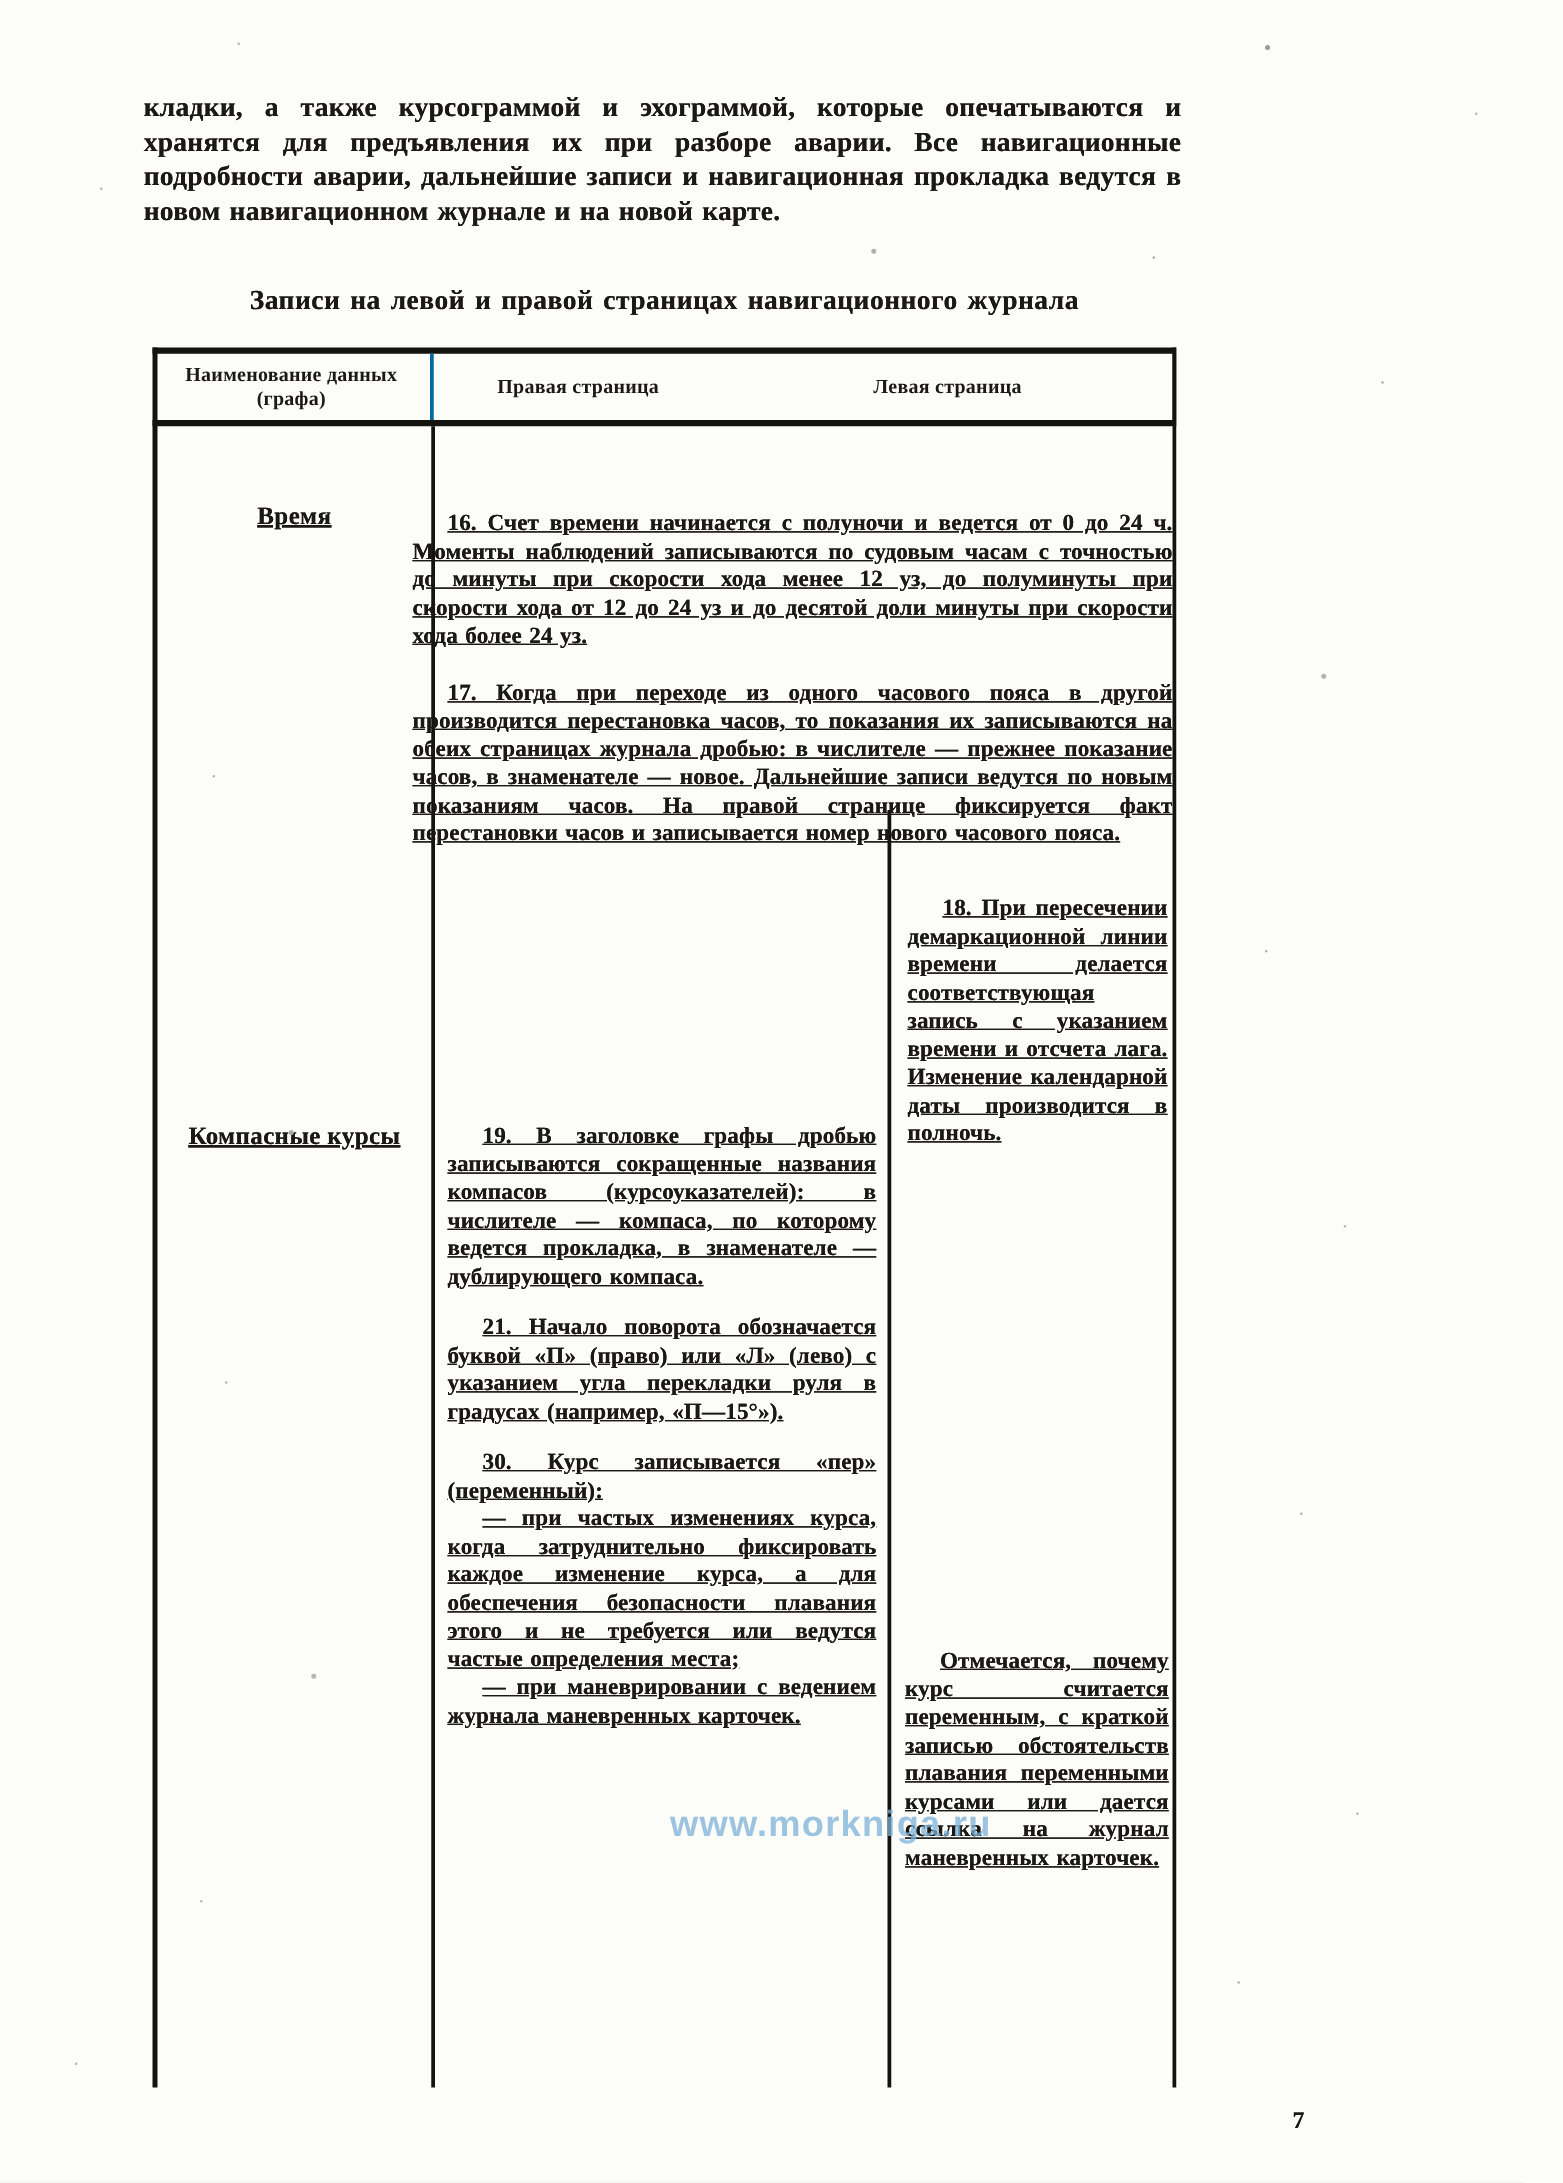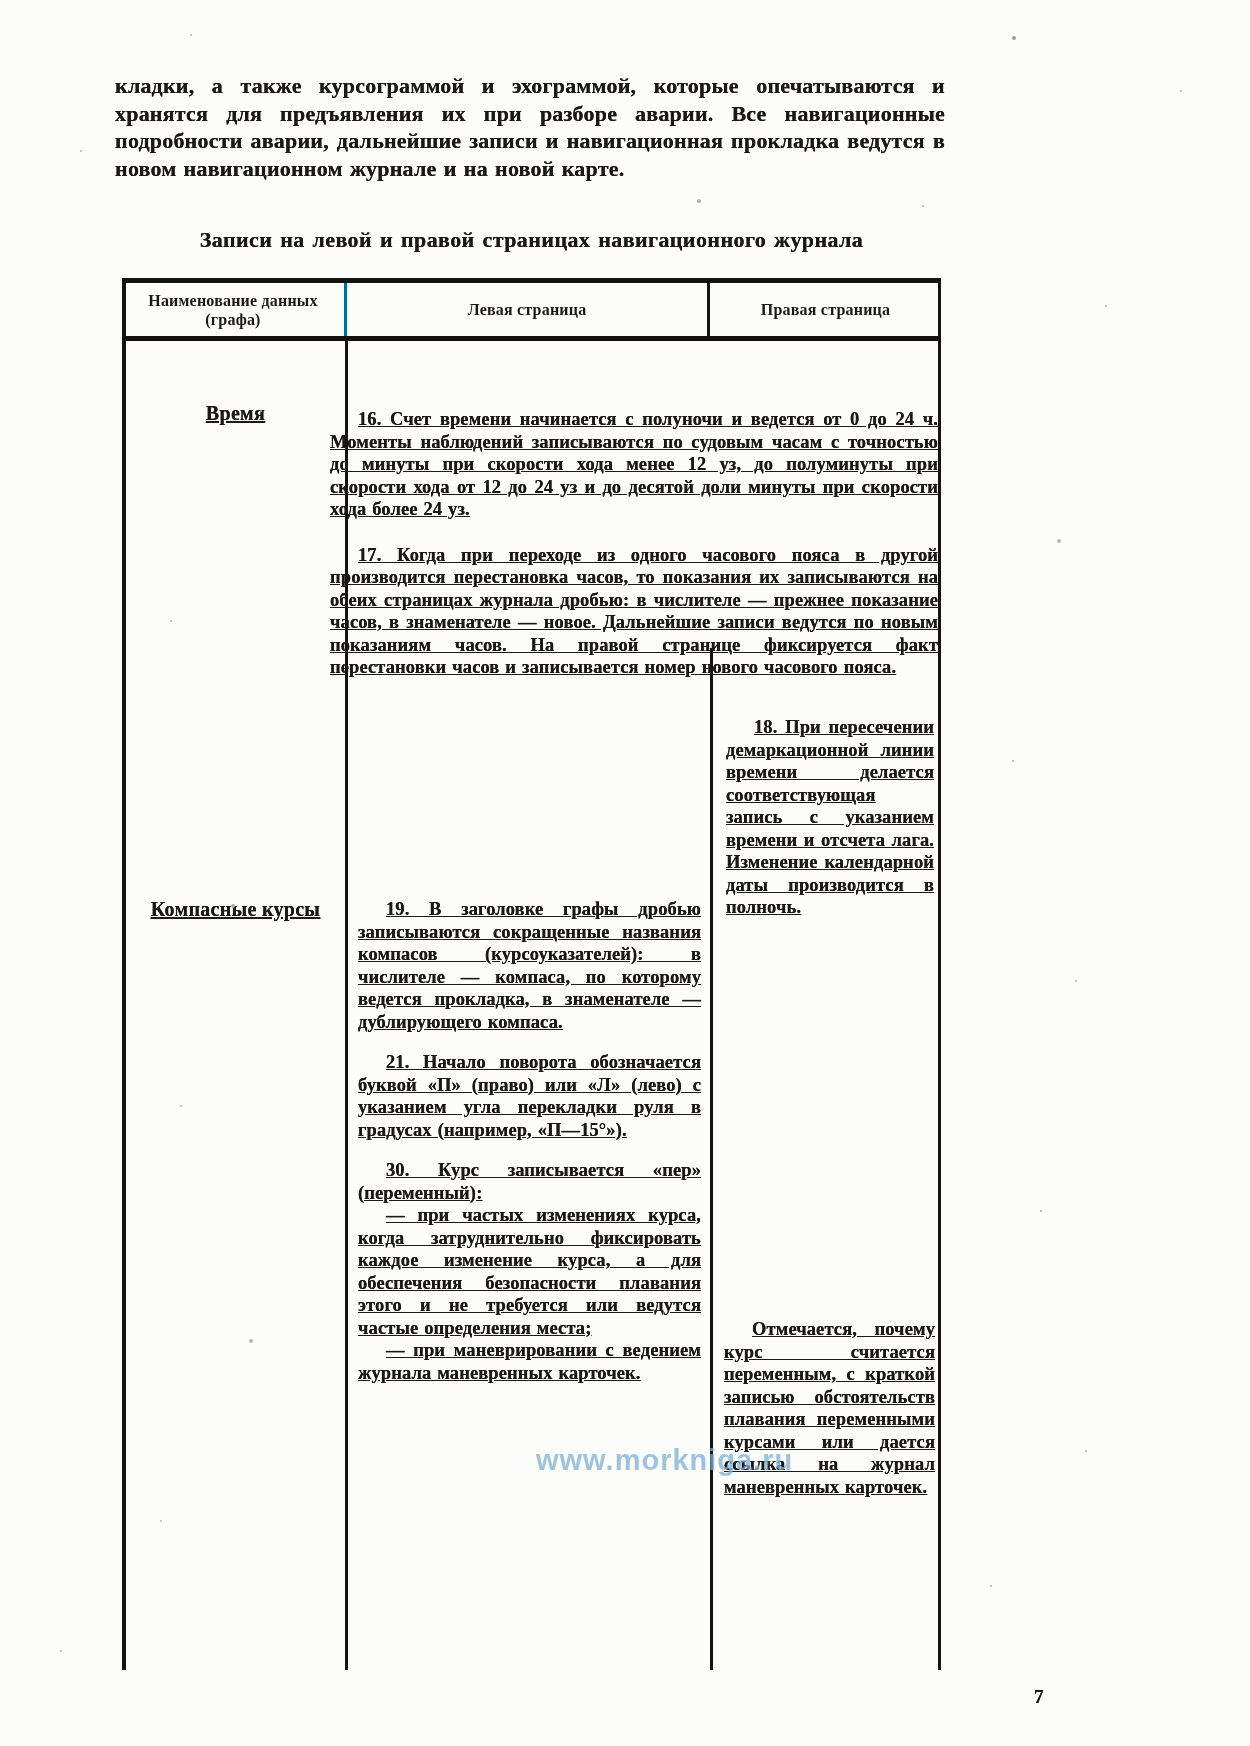--- a/index.html
+++ b/index.html
@@ -111,22 +111,22 @@
   <p class="intro justify thick-text">кладки, а также курсограммой и эхограммой, которые опечатываются и хранятся для предъявления их при разборе аварии. Все навигационные подробности аварии, дальнейшие записи и навигационная прокладка ведутся в новом навигационном журнале и на новой карте.</p>
 
   <div class="table-title thick-text">Записи на левой и правой страницах навигационного журнала</div>
 
   <div class="t-frame"></div>
   <div class="vline v1"></div>
   <div class="vline v2"></div>
 
   <div class="t-header">
     <div class="hcell hc1">Наименование данных (графа)</div>
+    <div class="hcell hc3">Правая страница</div>
     <div class="hcell hc2">Левая страница</div>
-    <div class="hcell hc3">Правая страница</div>
   </div>
 
   <div class="row-label lbl-time thick-text">Время</div>
 
   <div class="span-cell rules thick-text">
     <p>16. Счет времени начинается с полуночи и ведется от 0 до 24 ч. Моменты наблюдений записываются по судовым часам с точностью до минуты при скорости хода менее 12 уз, до полуминуты при скорости хода от 12 до 24 уз и до десятой доли минуты при скорости хода более 24 уз.</p>
     <p>17. Когда при переходе из одного часового пояса в другой производится перестановка часов, то показания их записываются на обеих страницах журнала дробью: в числителе — прежнее показание часов, в знаменателе — новое. Дальнейшие записи ведутся по новым показаниям часов. На правой странице фиксируется факт перестановки часов и записывается номер нового часового пояса.</p>
   </div>
 
   <div class="right-cell-18 rules thick-text">

